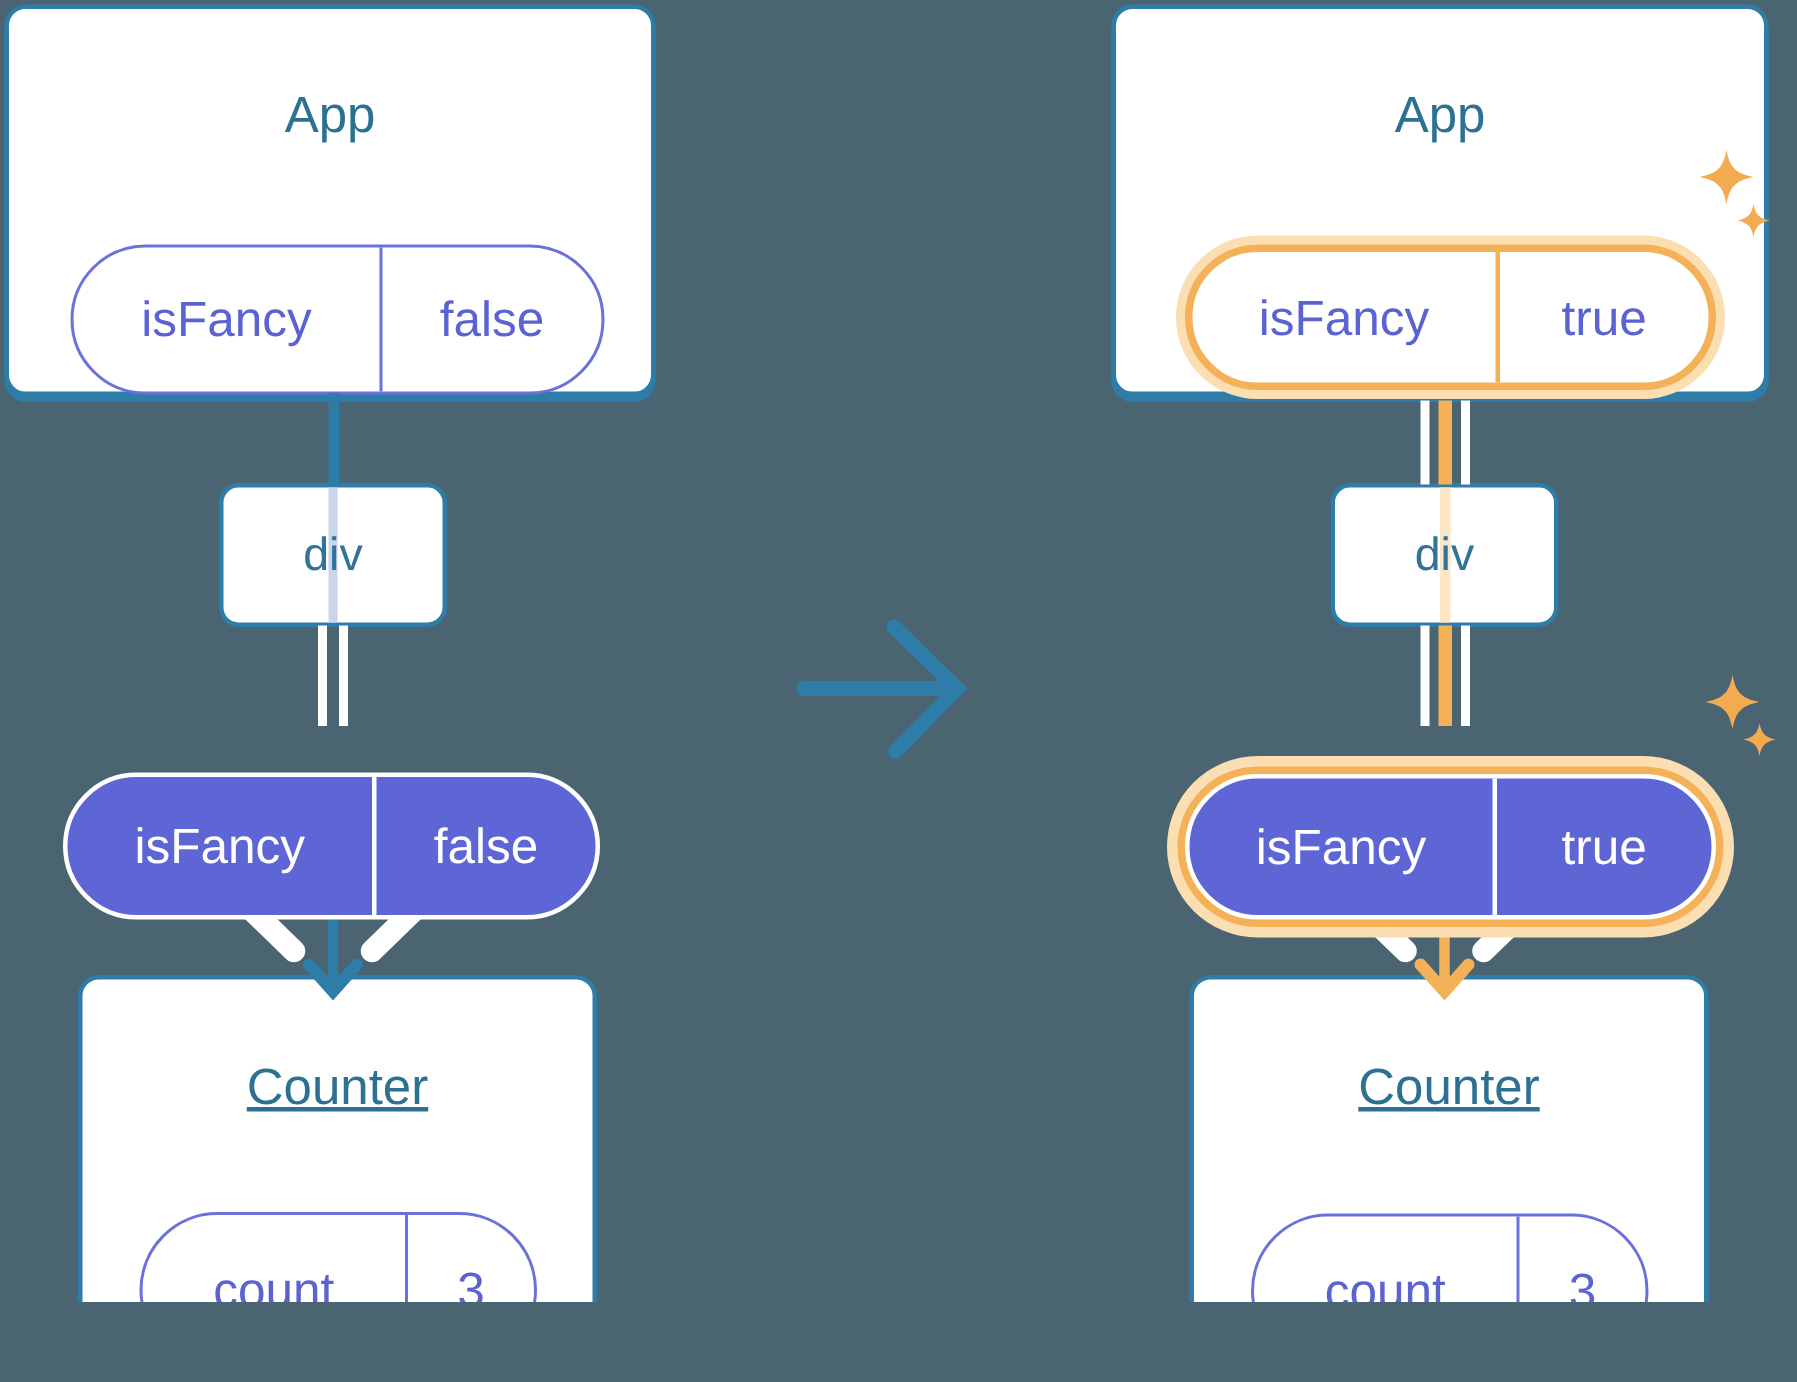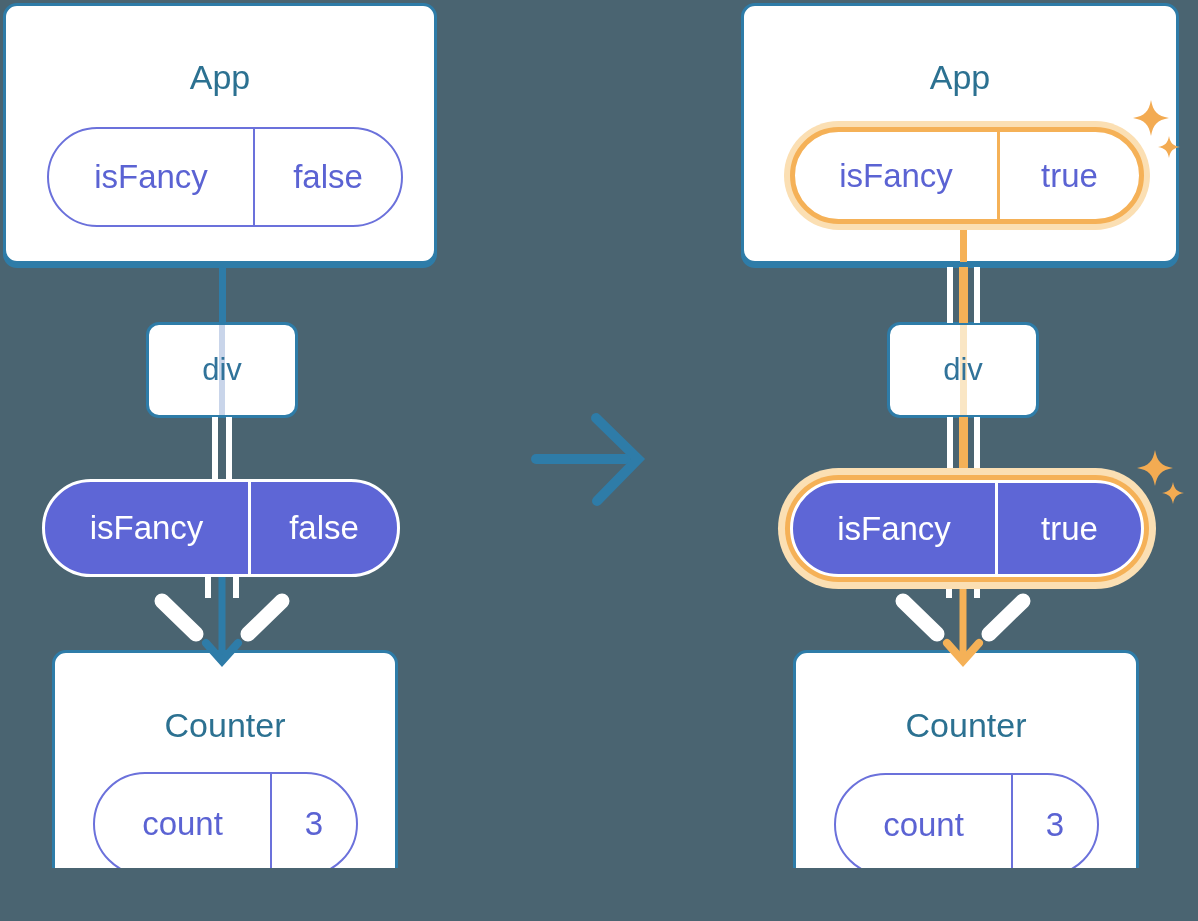--- a/index.html
+++ b/index.html
@@ -9,25 +9,25 @@
   }
   
   .card{
     position:absolute;background:#fff;border:3px solid #2E7CA8;border-radius:14px;
     box-shadow:0 4px 0 0 #2E7CA8;box-sizing:border-box;z-index:1;
   }
   .card-title{
     position:absolute;left:0;right:0;top:54px;text-align:center;
     font-size:34px;line-height:34px;color:#2C7191;
   }
-  .counter-title{top:55px;}
+  .counter-title{top:55px;text-decoration:underline;}
   
   .pill{
     position:absolute;display:flex;align-items:stretch;box-sizing:border-box;
-    border-radius:60px;font-size:33px;
+    border-radius:60px;font-size:33px;margin-top:36px;
   }
   .pill-name,.pill-value{display:flex;align-items:center;justify-content:center;}
   .pill-value{flex:1;}
   .pill-sep{align-self:stretch;}
   .emph{font-weight:400;}
   
   .pill-outline{border:2px solid #6B71DB;color:#5B63D3;background:#fff;}
   .pill-outline .pill-sep{width:2px;background:#6B71DB;}
   
   .pill-solid{background:#5E66D6;border:3px solid #fff;color:#fff;z-index:3;}

